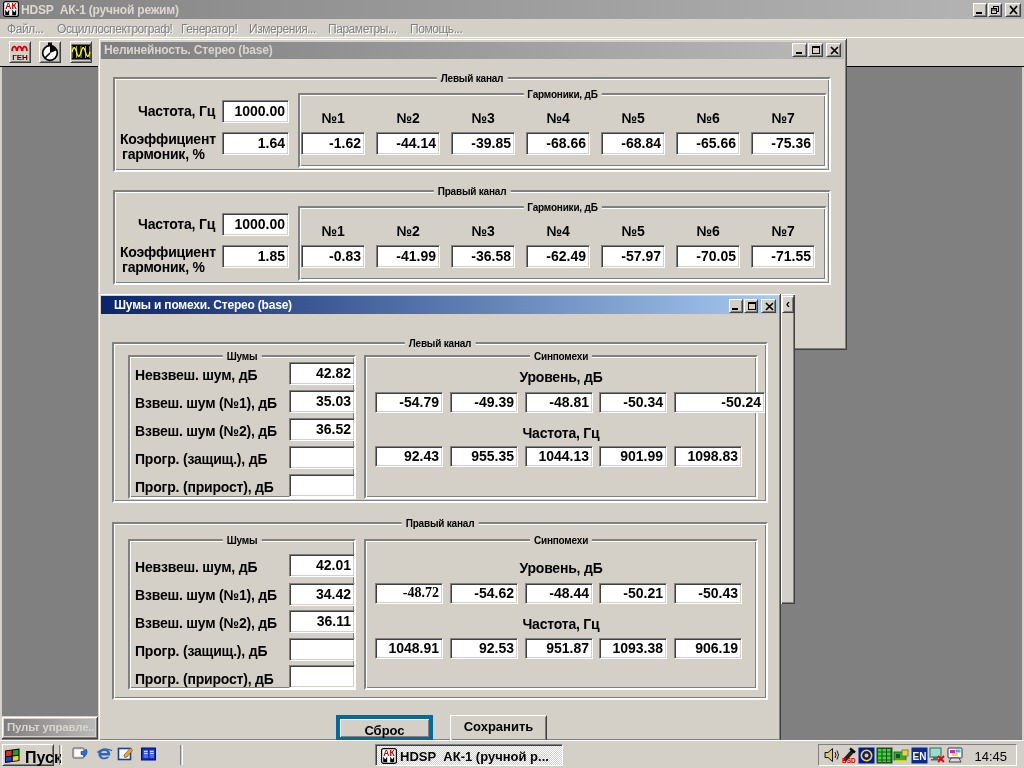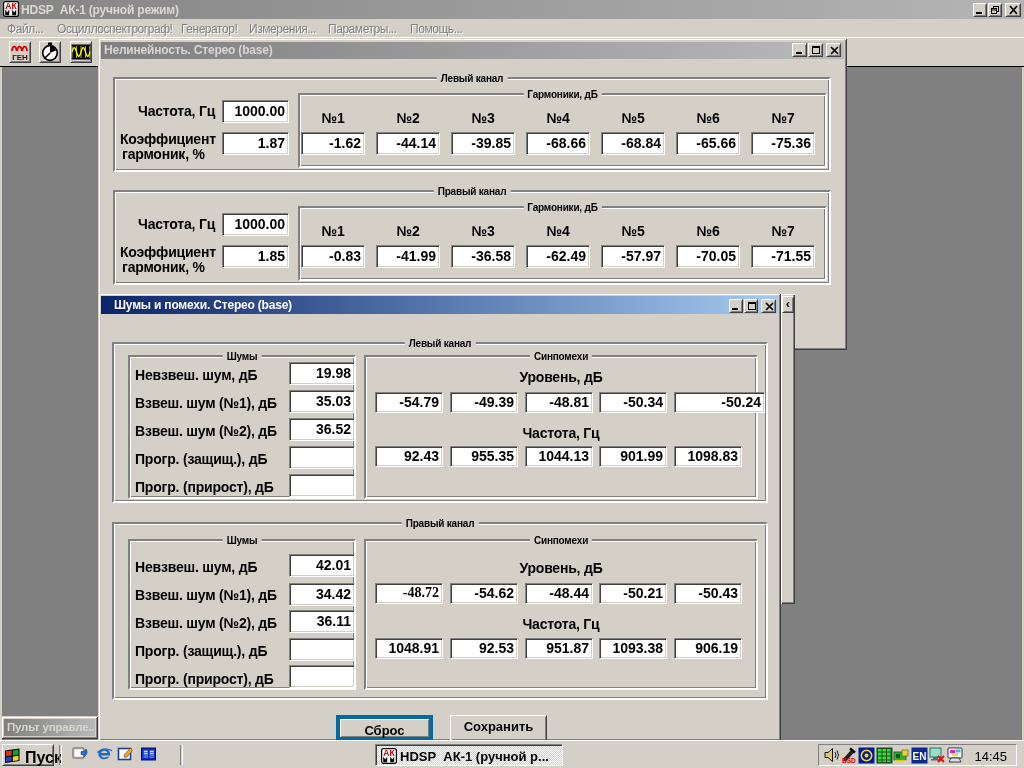--- a/index.html
+++ b/index.html
@@ -98,21 +98,21 @@
   <div class="abs grp" style="left:15px;top:39px;width:718px;height:95px;">
       <span class="gc">Левый канал</span>
     </div>
   <div class="abs grp" style="left:200px;top:55px;width:529px;height:75px;">
       <span class="gc">Гармоники, дБ</span>
     </div>
   <div class="lbl" style="left:40px;top:65px;width:76px;text-align:right;">Частота, Гц</div>
   <div class="abs edit" style="left:124px;top:62px;width:67px;height:23px;line-height:20px;">1000.00</div>
   <div class="lbl" style="left:22px;top:93px;">Коэффициент</div>
   <div class="lbl" style="left:24px;top:108px;">гармоник, %</div>
-  <div class="abs edit" style="left:124px;top:94px;width:67px;height:23px;line-height:20px;">1.87</div>
+  <div class="abs edit" style="left:124px;top:94px;width:67px;height:23px;line-height:20px;">1.64</div>
 
   <div class="lbl" style="left:203px;top:72px;width:64px;text-align:center;">№1</div>
   <div class="lbl" style="left:278px;top:72px;width:64px;text-align:center;">№2</div>
   <div class="lbl" style="left:353px;top:72px;width:64px;text-align:center;">№3</div>
   <div class="lbl" style="left:428px;top:72px;width:64px;text-align:center;">№4</div>
   <div class="lbl" style="left:503px;top:72px;width:64px;text-align:center;">№5</div>
   <div class="lbl" style="left:578px;top:72px;width:64px;text-align:center;">№6</div>
   <div class="lbl" style="left:653px;top:72px;width:64px;text-align:center;">№7</div>
   <div class="abs edit" style="left:203px;top:94px;width:64px;height:23px;line-height:20px;">-1.62</div>
   <div class="abs edit" style="left:278px;top:94px;width:64px;height:23px;line-height:20px;">-44.14</div>
@@ -169,21 +169,21 @@
   <div class="abs grp" style="left:14px;top:49px;width:656px;height:161px;">
       <span class="gc">Левый канал</span>
     </div>
   <div class="abs grp" style="left:30px;top:62px;width:228px;height:144px;">
       <span class="gc">Шумы</span>
     </div>
   <div class="abs grp" style="left:266px;top:62px;width:394px;height:144px;">
       <span class="gc">Синпомехи</span>
     </div>
   <div class="lbl" style="left:37px;top:74px;">Невзвеш. шум, дБ</div>
-  <div class="abs edit" style="left:191px;top:69px;width:66px;height:23px;line-height:20px;">19.98</div>
+  <div class="abs edit" style="left:191px;top:69px;width:66px;height:23px;line-height:20px;">42.82</div>
   <div class="lbl" style="left:37px;top:102px;">Взвеш. шум (№1), дБ</div>
   <div class="abs edit" style="left:191px;top:97px;width:66px;height:23px;line-height:20px;">35.03</div>
   <div class="lbl" style="left:37px;top:130px;">Взвеш. шум (№2), дБ</div>
   <div class="abs edit" style="left:191px;top:125px;width:66px;height:23px;line-height:20px;">36.52</div>
   <div class="lbl" style="left:37px;top:158px;">Прогр. (защищ.), дБ</div>
   <div class="abs edit" style="left:191px;top:153px;width:66px;height:23px;line-height:20px;"></div>
   <div class="lbl" style="left:37px;top:186px;">Прогр. (прирост), дБ</div>
   <div class="abs edit" style="left:191px;top:181px;width:66px;height:23px;line-height:20px;"></div>
   <div class="lbl" style="left:266px;top:76px;width:394px;text-align:center;">Уровень, дБ</div>
   <div class="abs edit" style="left:277px;top:99px;width:68px;height:21px;line-height:18px;">-54.79</div>

